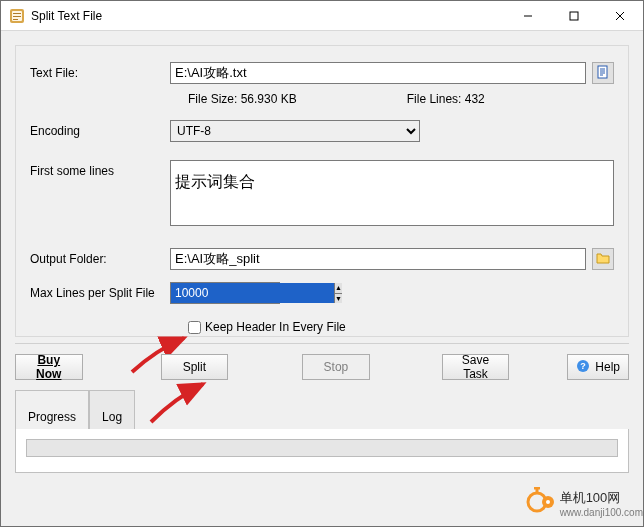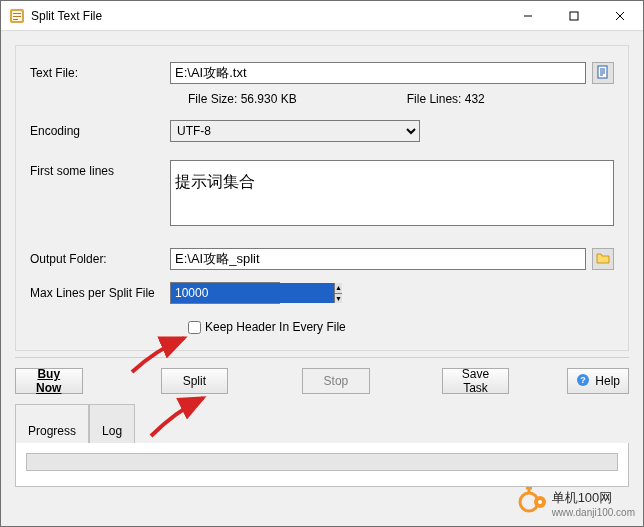--- a/index.html
+++ b/index.html
@@ -3,21 +3,21 @@
 <meta charset="utf-8">
 <style>
   * { box-sizing: border-box; }
   html,body { margin:0; padding:0; font-family: "Microsoft YaHei", "Segoe UI", Tahoma, sans-serif; font-size:12px; color:#000; background:#fff; }
   .window { width:644px; height:527px; border:1px solid #6f6f6f; background:#f0f0f0; position:relative; display:flex; flex-direction:column; }
   .titlebar { height:30px; background:#fff; display:flex; align-items:center; border-bottom:1px solid #d9d9d9; }
   .titlebar .icon { width:16px; height:16px; margin:0 6px 0 8px; }
   .titlebar .title { flex:1; font-size:12px; }
   .winbtn { width:46px; height:30px; display:flex; align-items:center; justify-content:center; }
   .body { flex:1; padding:14px 14px 8px 14px; display:flex; flex-direction:column; overflow:hidden; }
-  .panel { flex:0 0 auto; border:1px solid #d9d9d9; background:#f0f0f0; padding:16px 14px 14px 14px; position:relative; }
+  .panel { flex:0 0 auto; border:1px solid #d9d9d9; background:#f0f0f0; padding:16px 14px 0 14px; position:relative; }
   .row { display:flex; align-items:flex-start; margin-bottom:4px; }
   .lbl { width:140px; padding-top:4px; }
   .field { flex:1; display:flex; align-items:center; gap:6px; }
   input[type=text].wide { flex:1; height:22px; border:1px solid #7a7a7a; background:#fff; padding:0 4px; font-family:inherit; font-size:13px; }
   .iconbtn { width:22px; height:22px; border:1px solid #adadad; background:#e1e1e1; display:flex; align-items:center; justify-content:center; padding:0; }
   .meta { display:flex; padding:4px 0 14px 158px; gap:110px; font-size:12px; }
   select.enc { width:250px; height:22px; border:1px solid #7a7a7a; background:#efefef; font-family:inherit; font-size:12px; padding:0 2px; }
   textarea.preview { flex:1; height:66px; border:1px solid #7a7a7a; background:#fff; padding:3px 4px; font-family:inherit; font-size:16px; resize:none; line-height:2.2; white-space:pre; }
   .spinwrap { display:flex; width:110px; height:22px; border:1px solid #7a7a7a; background:#0c4a6e; }
   .spinwrap input { flex:1; border:0; background:#1e62c8; color:#fff; padding:0 4px; font-family:inherit; font-size:12px; outline:none; }
@@ -34,21 +34,21 @@
   .split { width:96px; margin-left:64px; }
   .stop { width:96px; margin-left:60px; }
   .save { width:96px; margin-left:58px; }
   .help { width:80px; margin-left:44px; }
   .tabs { display:flex; margin-top:4px; }
   .tab { padding:19px 12px 5px 12px; border:1px solid #c0c0c0; background:#f0f0f0; border-bottom:1px solid #fff; font-size:12px; }
   .tab.inactive { background:#e9e9e9; border-bottom:1px solid #c0c0c0; }
   .tabpage { border:1px solid #c0c0c0; border-top:0; background:#fff; height:44px; padding:10px; position:relative; margin-top:-1px;}
   .progressbar { height:18px; border:1px solid #bcbcbc; background:#e6e6e6; }
   .arrow { position:absolute; pointer-events:none; }
-  .watermark { position:absolute; right:8px; bottom:6px; display:flex; align-items:center; gap:4px; opacity:0.95; }
+  .watermark { position:absolute; right:0; bottom:6px; display:flex; align-items:center; gap:4px; opacity:0.95; }
   .watermark .t1 { font-size:13px; color:#222; }
   .watermark .t2 { font-size:10px; color:#777; }
 </style>
 </head>
 <body>
 
 <div class="window">
 
   <div class="titlebar">
     <span class="icon">

